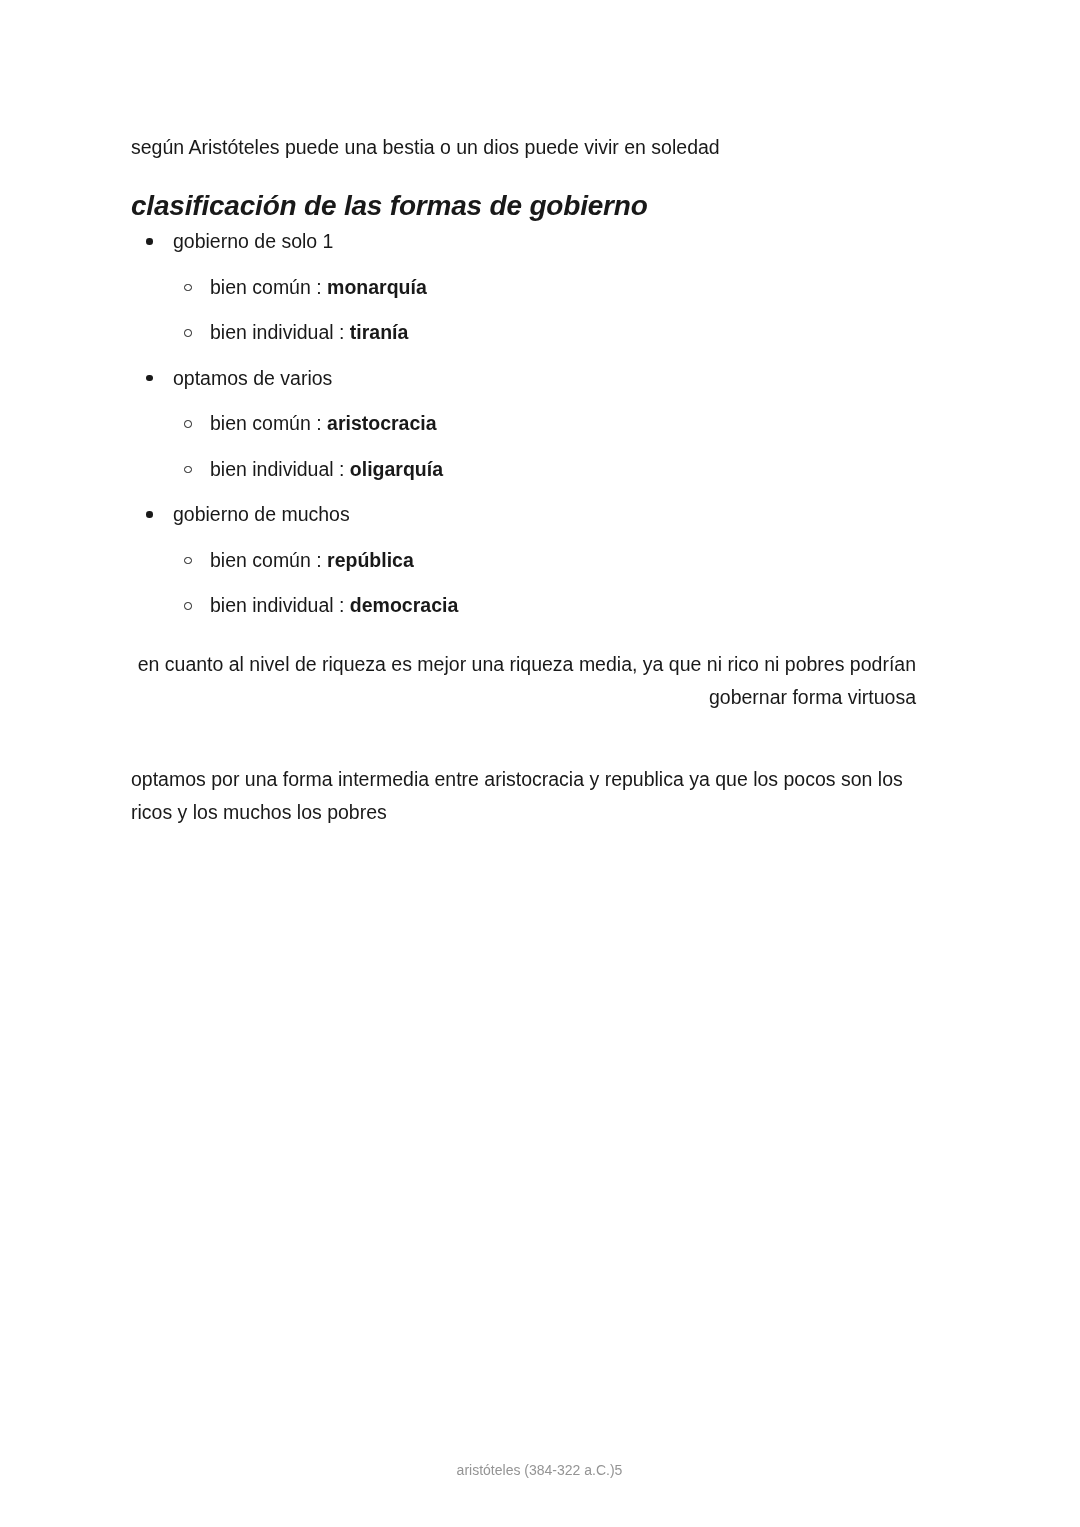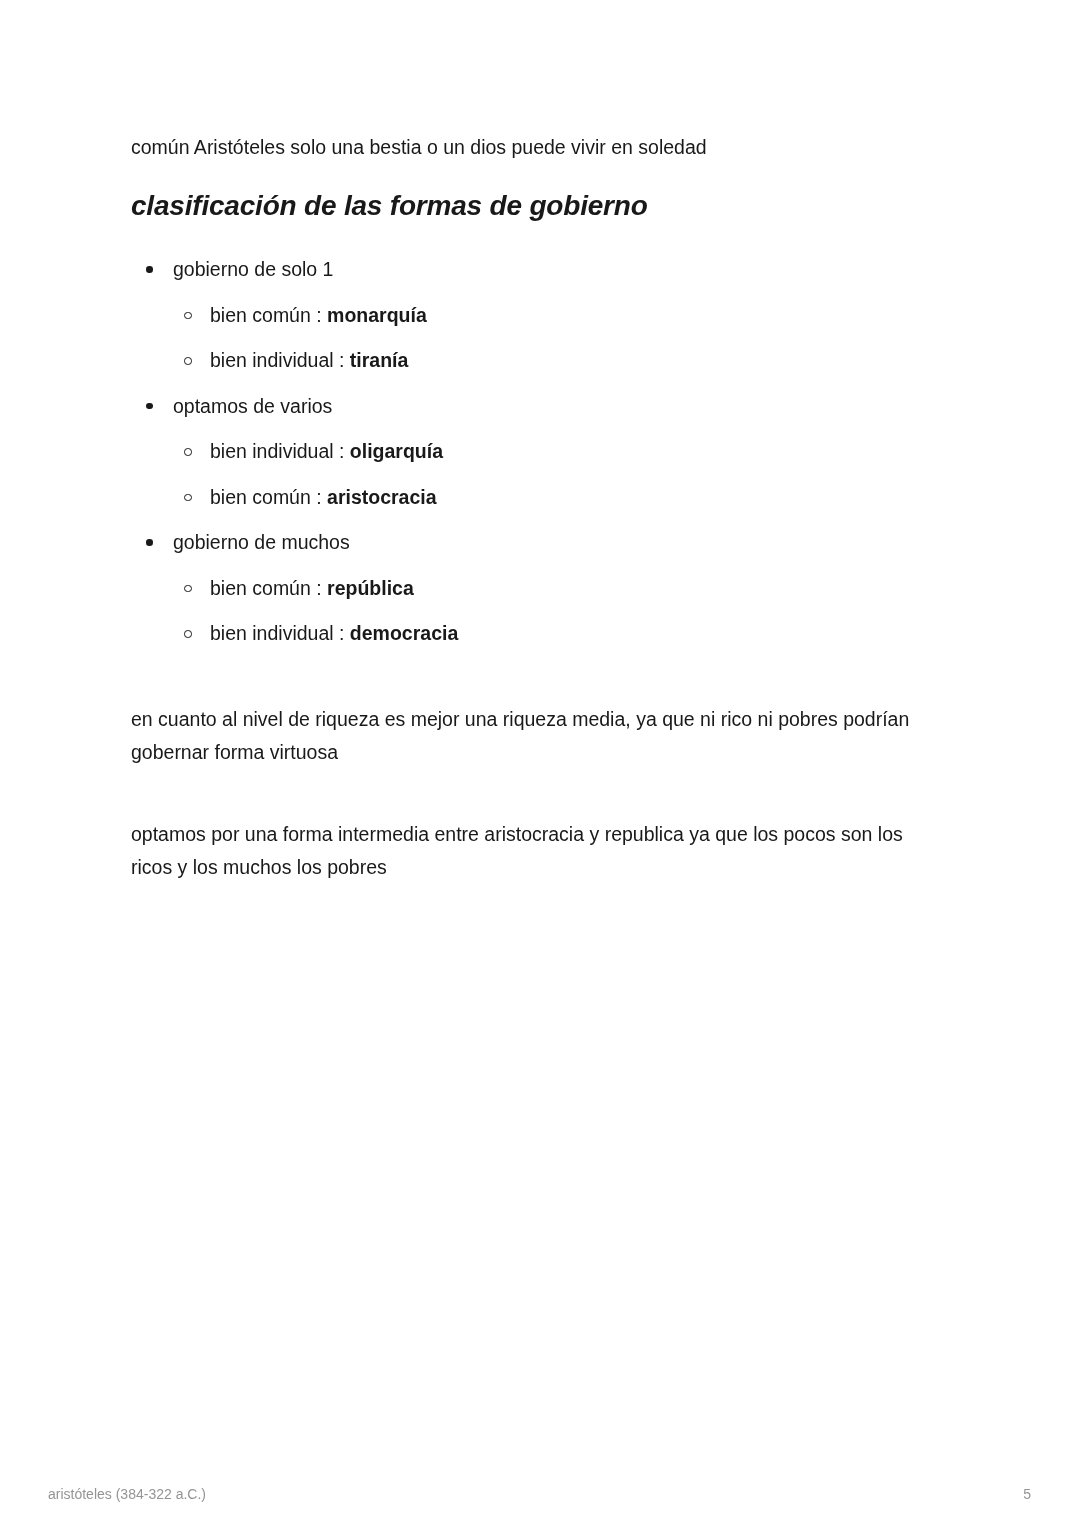--- a/index.html
+++ b/index.html
@@ -45,21 +45,21 @@
     margin: 29px 0 0 0;
     color: #191919;
     font-style: italic;
   }
   ul.gov-list, ul.sub-list {
     list-style: none;
     margin: 0;
     padding: 0;
   }
   ul.gov-list {
-    margin-top: 34px;
+    margin-top: 6px;
   }
   .row {
     position: relative;
     line-height: 29px;
     font-size: 19.5px;
     margin-bottom: 16.5px;
   }
   .row.l1 { padding-left: 42px; }
   .row.l2 { padding-left: 79px; }
   .marker {
@@ -77,43 +77,42 @@
   }
   .marker.circ {
     left: 53px;
     width: 7.5px;
     height: 7.5px;
     border-radius: 50%;
     border: 1.6px solid #191919;
     background: transparent;
   }
   .row strong { font-weight: 700; }
-  .para.wealth { margin-top: 55px; }
+  .para.wealth { margin-top: 28px; text-align: right; }
   .para.intermediate { margin-top: 49px; }
   .footer {
     position: absolute;
     left: 48px;
     right: 49px;
     top: 1461px;
     display: flex;
-    justify-content: space-between;
+    justify-content: center;
     align-items: baseline;
     font-size: 14px;
     line-height: 18px;
     color: #949494;
-    margin-top: 24px;
   }
 </style>
 </head>
 <body>
 
 <div class="page">
   <main class="content">
 
-    <p class="para intro">común Aristóteles solo una bestia o un dios puede vivir en soledad</p>
+    <p class="para intro">según Aristóteles puede una bestia o un dios puede vivir en soledad</p>
 
     <h2 class="heading">clasificación de las formas de gobierno</h2>
 
     <ul class="gov-list">
 
       <li>
         <div class="row l1">
           <span class="marker dot"></span>
           <span>gobierno de solo 1</span>
         </div>
@@ -135,27 +134,27 @@
 
       <li>
         <div class="row l1">
           <span class="marker dot"></span>
           <span>optamos de varios</span>
         </div>
         <ul class="sub-list">
           <li>
             <div class="row l2">
               <span class="marker circ"></span>
-              <span><span>bien individual : </span><strong>oligarquía</strong></span>
+              <span><span>bien común : </span><strong>aristocracia</strong></span>
             </div>
           </li>
           <li>
             <div class="row l2">
               <span class="marker circ"></span>
-              <span><span>bien común : </span><strong>aristocracia</strong></span>
+              <span><span>bien individual : </span><strong>oligarquía</strong></span>
             </div>
           </li>
         </ul>
       </li>
 
       <li>
         <div class="row l1">
           <span class="marker dot"></span>
           <span>gobierno de muchos</span>
         </div>

